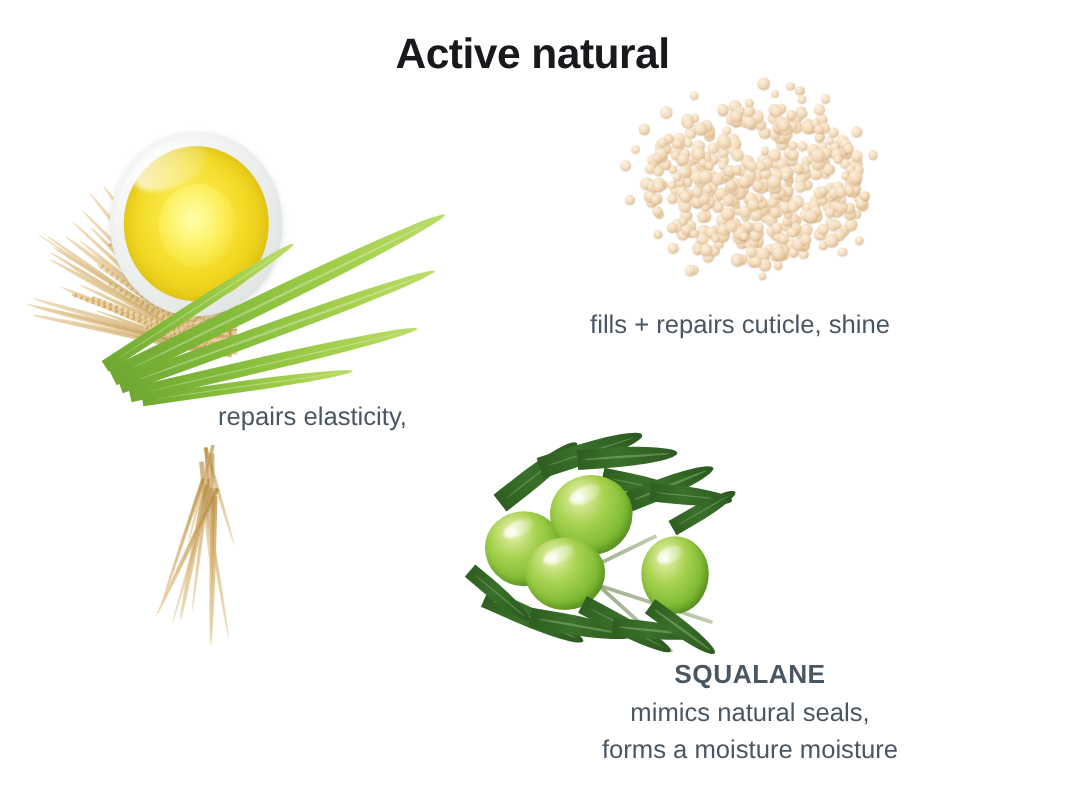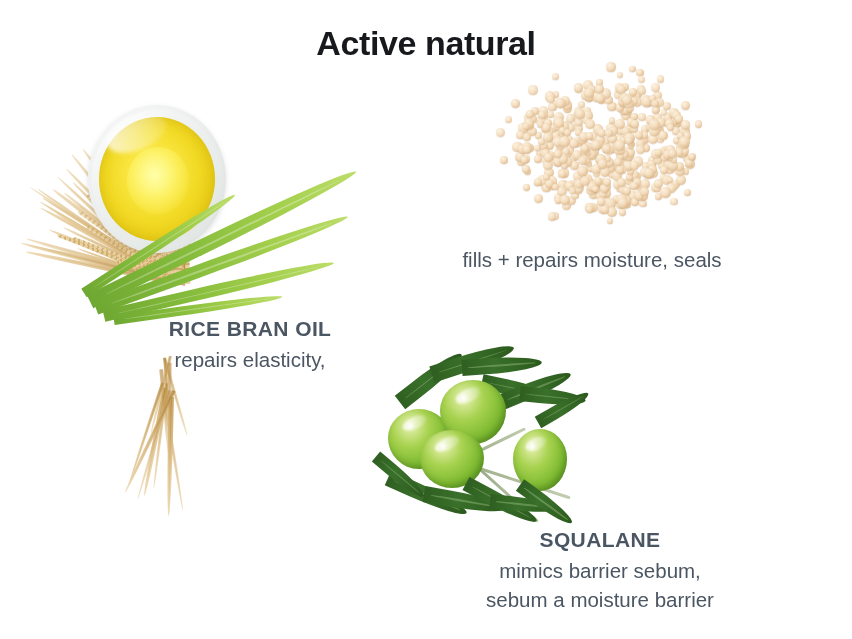--- a/index.html
+++ b/index.html
@@ -866,27 +866,26 @@
         <div class="oleaf" style="left: 54px; top: 134px; width: 84px; height: 16px; transform: rotate(10deg);"></div>
         <div class="oleaf" style="left: 96px; top: 124px; width: 80px; height: 15px; transform: rotate(28deg);"></div>
         <div class="oleaf" style="left: 120px; top: 142px; width: 70px; height: 14px; transform: rotate(6deg);"></div>
         <div class="oleaf" style="left: 150px; top: 126px; width: 64px; height: 14px; transform: rotate(36deg);"></div>
         <div class="oleaf" style="left: 6px; top: 98px; width: 62px; height: 13px; transform: rotate(40deg);"></div>
         <div class="oleaf" style="left: 168px; top: 64px; width: 58px; height: 13px; transform: rotate(-30deg);"></div>
       </div>
   </div>
 
   <div class="block" id="block-rice">
-    <div class="name">RICE BRAN OIL</div>
     <div class="desc">repairs elasticity,</div>
   </div>
 
   <div class="block" id="block-quinoa">
-    <div class="desc">fills + repairs moisture, seals</div>
+    <div class="desc">fills + repairs cuticle, shine</div>
   </div>
 
   <div class="block" id="block-squal">
     <div class="name">SQUALANE</div>
-    <div class="desc">mimics barrier sebum,</div>
-    <div class="desc" style="margin-top:0;">sebum a moisture barrier</div>
+    <div class="desc">mimics natural seals,</div>
+    <div class="desc" style="margin-top:0;">forms a moisture moisture</div>
   </div>
 
 </div>
 
 </body></html>

